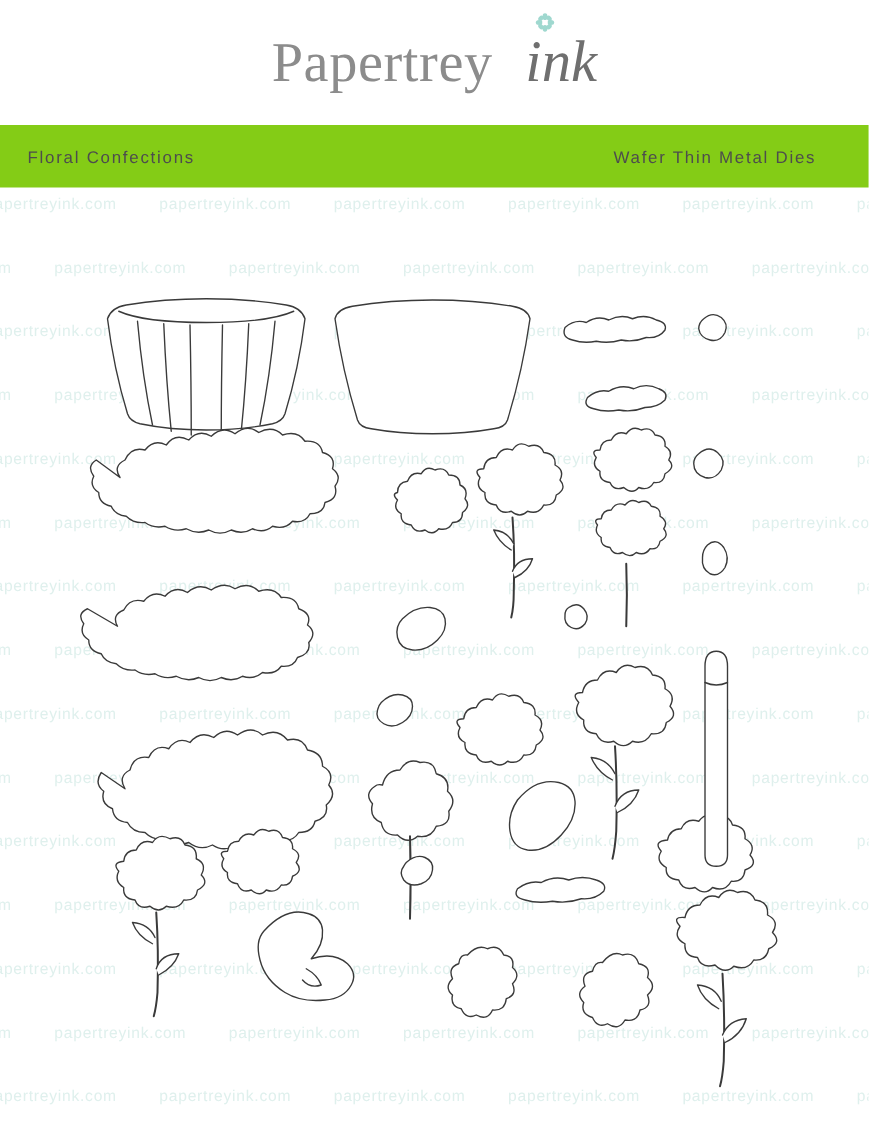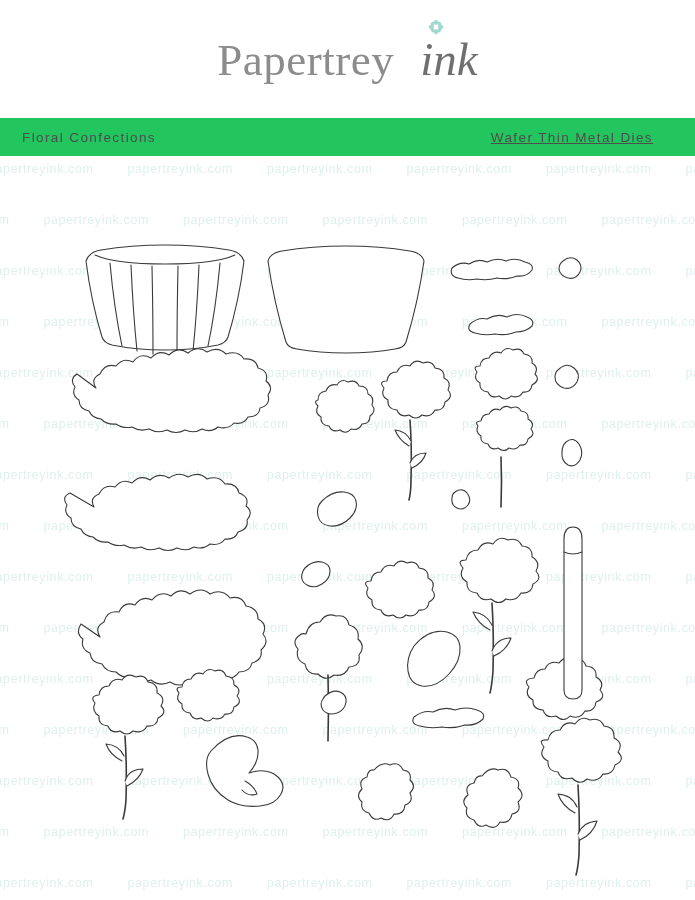--- a/index.html
+++ b/index.html
@@ -11,21 +11,21 @@
   body {
     width: 695px;
     height: 900px;
     font-family: "Liberation Sans", sans-serif;
     position: relative;
     overflow: hidden;
   }
 
   
   .logo-band {
-    height: 118px;
+    height: 100px;
     display: flex;
     align-items: center;
     justify-content: center;
     position: relative;
   }
   .logo {
     display: flex;
     align-items: baseline;
     justify-content: center;
     position: relative;
@@ -48,34 +48,34 @@
   .logo-flower {
     position: absolute;
     top: -13px;
     right: 34px;
     width: 16px;
     height: 16px;
   }
 
   
   .title-bar {
-    height: 38px;
-    background: #22c55e;
+    height: 50px;
+    background: #84cc16;
     display: flex;
     align-items: center;
     justify-content: space-between;
     padding: 0 22px;
   }
   .title-left, .title-right {
     font-size: 13.5px;
     letter-spacing: 1.4px;
     color: #4d4d4d;
     font-family: "Liberation Sans", sans-serif;
   }
-  .title-right { padding-right: 20px; text-decoration: underline; }
+  .title-right { padding-right: 20px; }
 
   
   .sheet {
     position: relative;
     height: 768px;
     overflow: hidden;
   }
   .watermarks {
     position: absolute;
     inset: 0;

